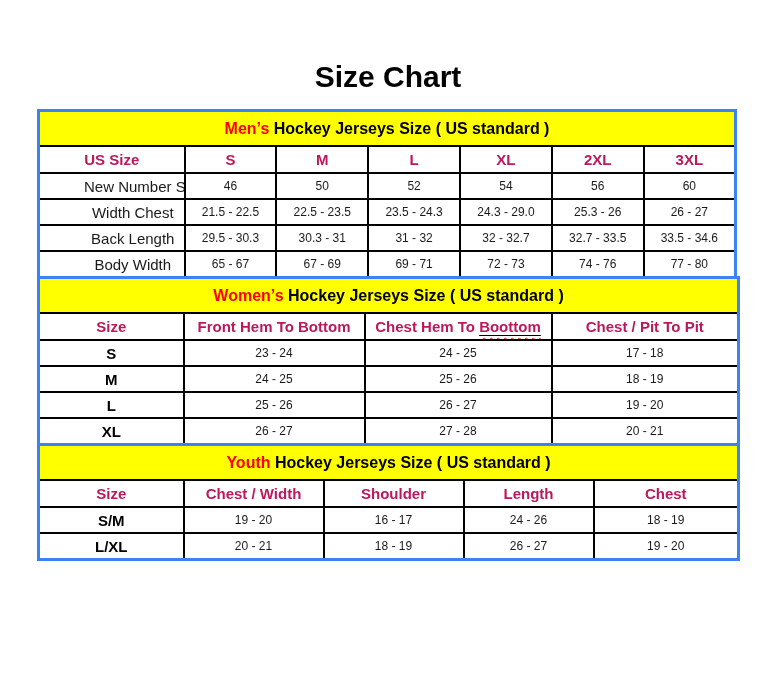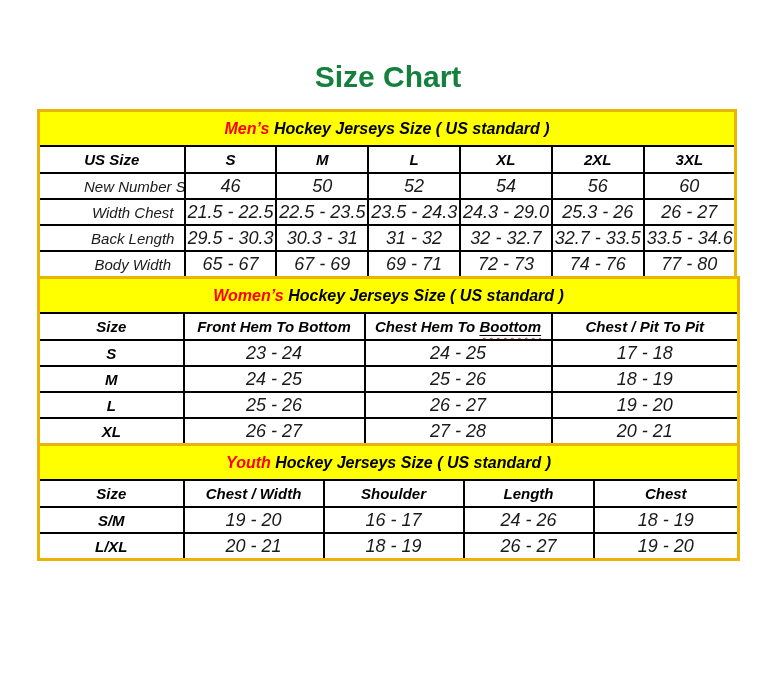--- a/index.html
+++ b/index.html
@@ -14,33 +14,32 @@
     width: 776px;
     height: 692px;
     background: #ffffff;
     overflow: hidden;
   }
   .page-title {
     padding-top: 60px;
     text-align: center;
     font-size: 30px;
     font-weight: bold;
-    color: #15803d;
+    color: #000000;
     line-height: 1.1;
   }
   .chart {
     margin: 16px 0 0 37px;
     width: 700px;
   }
   table.sec {
     border-collapse: collapse;
     table-layout: fixed;
     width: 700px;
-    border: 3px solid #eab308;
-    font-style: italic;
+    border: 3px solid #3b82f6;
   }
   table.sec + table.sec {
     margin-top: -3px;
   }
   .sec th, .sec td {
     border: 2px solid #000000;
     text-align: center;
     vertical-align: middle;
     padding: 0 2px;
     overflow: hidden;
@@ -53,24 +52,24 @@
     height: 33px;
     color: #000000;
   }
   tr.band .red {
     color: #FF0000;
   }
   .sec th {
     font-size: 15px;
     font-weight: bold;
     height: 25px;
-    color: #000000;
+    color: #be185d;
   }
   .sec td.val {
-    font-size: 18px;
+    font-size: 12px;
     font-weight: normal;
     height: 24px;
     color: #1a1a1a;
     border-radius: 10px;
   }
   .sec td.lbl {
     font-size: 15px;
     font-weight: normal;
     height: 24px;
     color: #1a1a1a;

